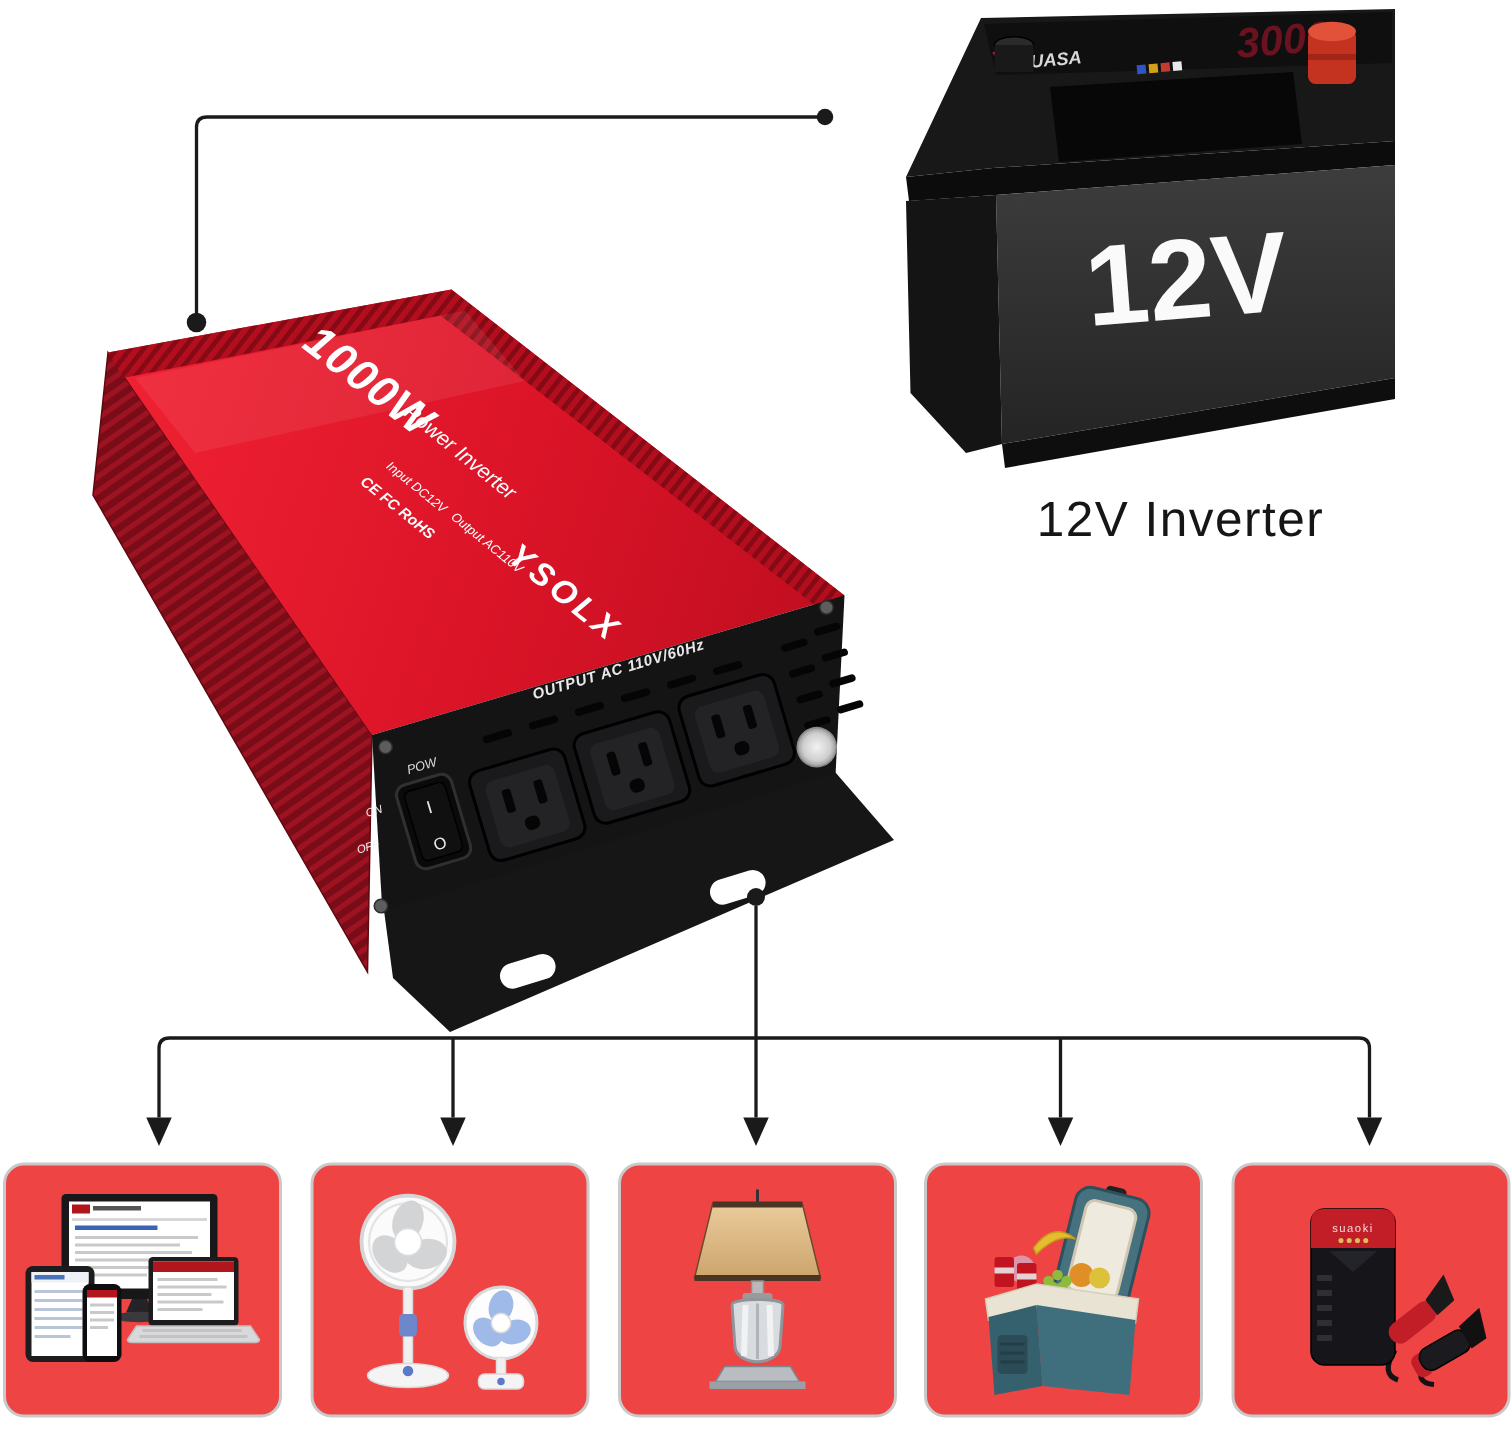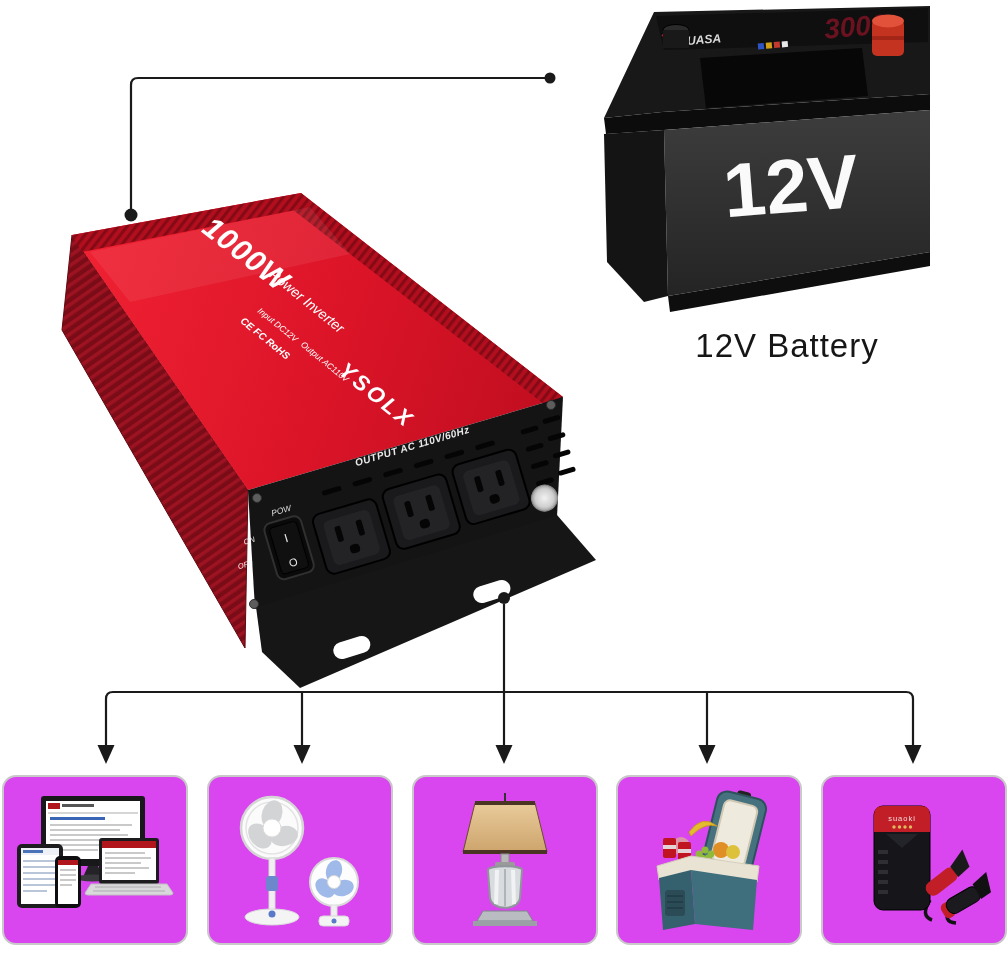--- a/index.html
+++ b/index.html
@@ -2,21 +2,21 @@
 <html><head>
 <meta charset="utf-8">
 <style>
   html,body{margin:0;padding:0;background:#fff;}
   #stage{position:relative;width:1008px;height:955px;background:#fff;overflow:hidden;
          font-family:"Liberation Sans",sans-serif;}
   #scene{position:absolute;left:0;top:0;z-index:1;}
   .caption{position:absolute;left:652px;top:327px;width:270px;text-align:center;z-index:2;
            font-size:33px;font-weight:400;letter-spacing:1px;color:#161616;}
   #cards{position:absolute;left:0;top:775px;width:1008px;height:174px;z-index:2;}
-  .card{position:absolute;top:0;height:166px;width:182px;background:#d946ef;border:2px solid #c9c9c9;
+  .card{position:absolute;top:0;height:166px;width:182px;background:#ef4444;border:2px solid #c9c9c9;
         border-radius:14px;display:flex;align-items:center;justify-content:center;}
   .c1{left:2px;} .c2{left:207px;} .c3{left:412px;} .c4{left:616px;} .c5{left:821px;}
   svg text{font-family:"Liberation Sans",sans-serif;}
 </style>
 </head>
 <body>
 
 <div id="stage">
 
   <svg id="scene" width="1008" height="955" viewBox="0 0 1008 955">
@@ -175,21 +175,21 @@
       <g fill="#1a1a1a" stroke="none">
         <polygon points="97.5,745 114.5,745 106,764"></polygon>
         <polygon points="293.5,745 310.5,745 302,764"></polygon>
         <polygon points="495.5,745 512.5,745 504,764"></polygon>
         <polygon points="698.5,745 715.5,745 707,764"></polygon>
         <polygon points="904.5,745 921.5,745 913,764"></polygon>
       </g>
     </g>
   </svg>
 
-  <div class="caption">12V Battery</div>
+  <div class="caption">12V Inverter</div>
 
   <div id="cards">
 
     <div class="card c1">
       <svg width="160" height="140" viewBox="0 0 160 140">
         <rect x="26" y="6" width="104" height="70" rx="3" fill="#18181a"></rect>
         <rect x="31" y="11" width="94" height="58" fill="#fff"></rect>
         <rect x="33" y="13" width="12" height="6" fill="#b0161c"></rect>
         <rect x="47" y="14" width="32" height="3" fill="#555"></rect>
         <rect x="33" y="22" width="90" height="2" fill="#d6d6d6"></rect>

